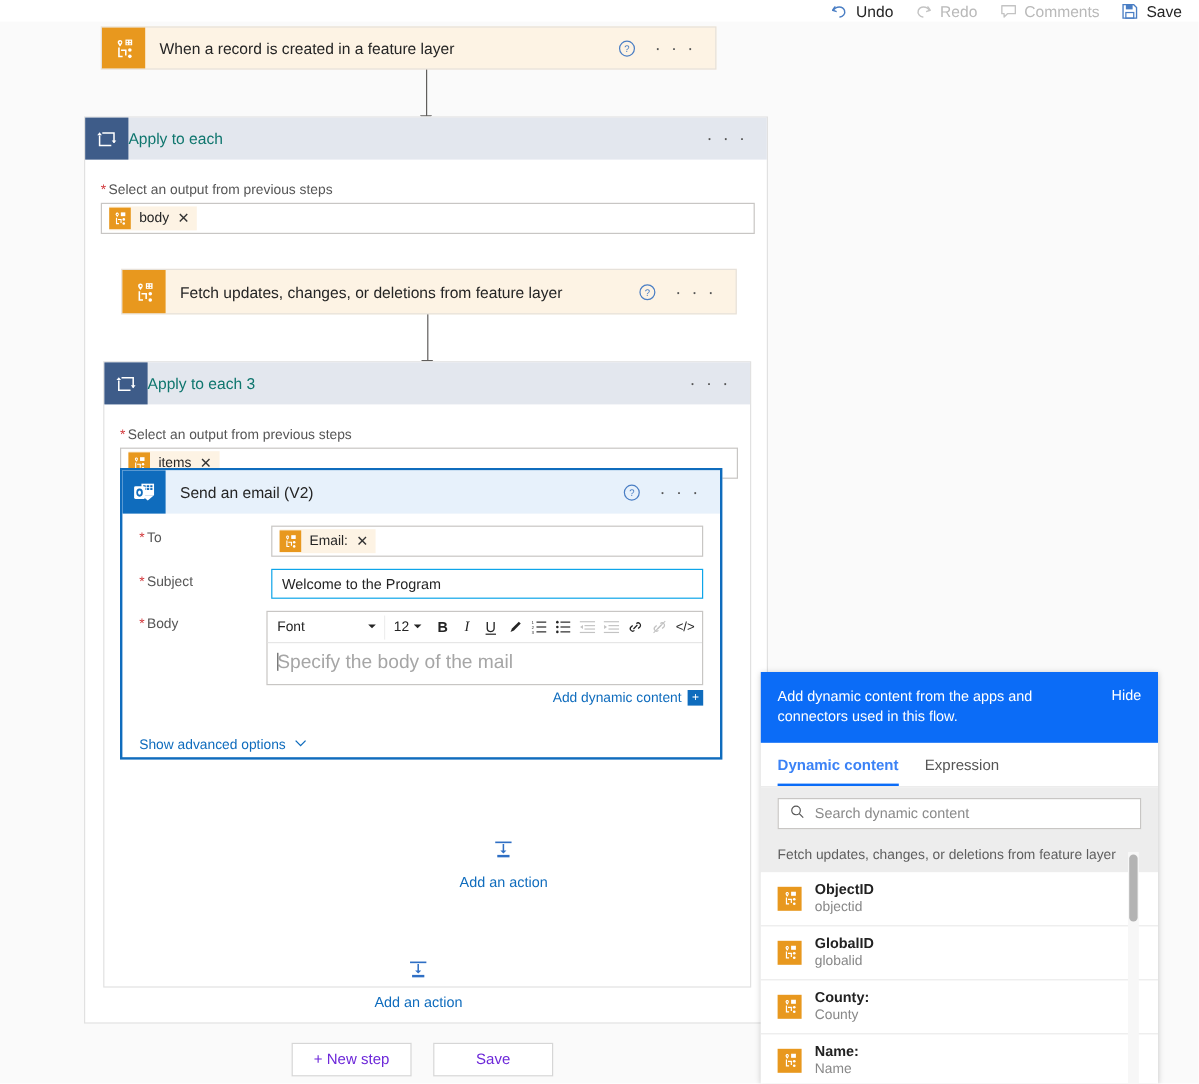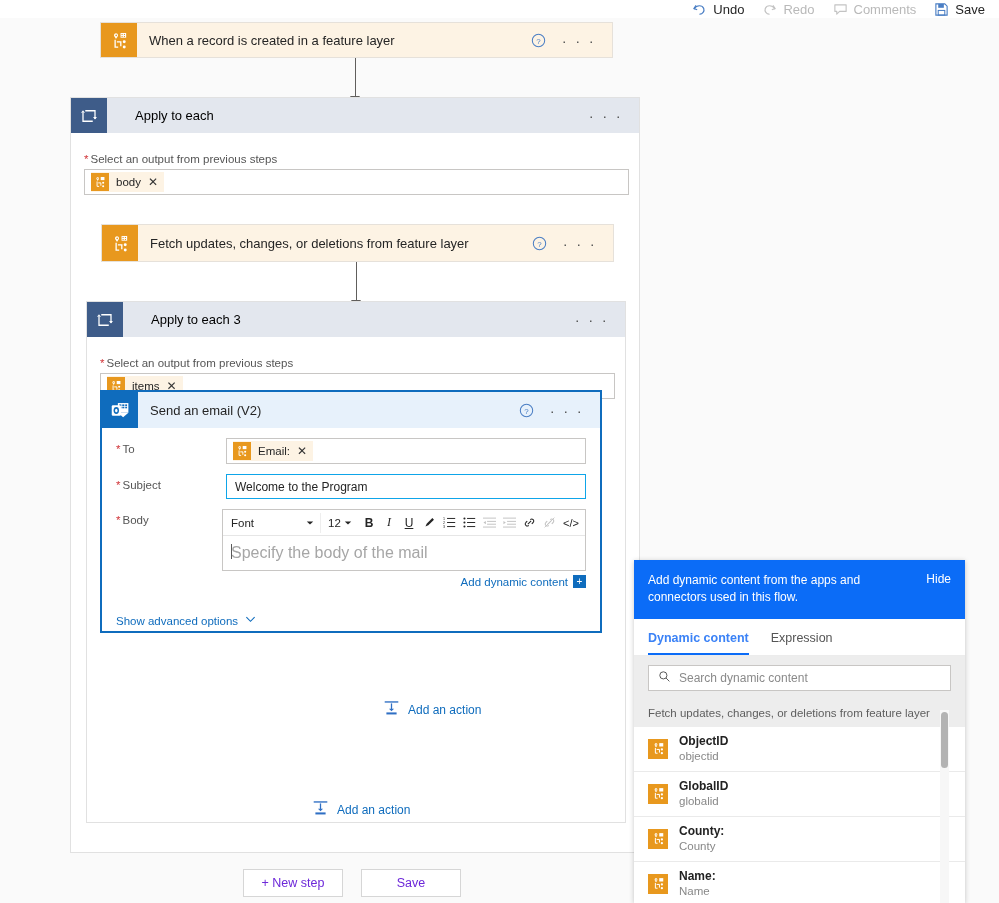--- a/index.html
+++ b/index.html
@@ -43,21 +43,21 @@
   .ellipsis { letter-spacing: 2.2px; color: #555; font-size: 15px; line-height: 1; cursor: pointer; user-select: none; }
 
   
   .conn { position: absolute; width: 1px; background: #605e5c; }
   .arrow { position: absolute; width: 0; height: 0; border-left: 5px solid transparent; border-right: 5px solid transparent; border-top: 7px solid #605e5c; }
 
   
   .scope { position: absolute; background: #ffffff; border: 1px solid #e1e1e1; }
   .scope-head { display: flex; align-items: stretch; height: 35px; background: #e3e7ee; }
   .scope-ico { width: 36px; min-width: 36px; background: #3e5c89; display: flex; align-items: center; justify-content: center; }
-  .scope-title { flex: 1; display: flex; align-items: center; padding-left: 28px; font-size: 13px; color: #000000; }
+  .scope-title { flex: 1; display: flex; align-items: center; padding-left: 0; font-size: 13px; color: #0f766e; }
   .scope-actions { display: flex; align-items: center; padding-right: 16px; }
 
   .field-label { font-size: 11.5px; color: #555; margin-bottom: 4px; }
   .req { color: #d13438; margin-right: 2px; }
   .token-input {
     height: 26px; background: #fff; border: 1px solid #c8c6c4;
     display: flex; align-items: center; padding: 0 6px;
   }
   .token { display: inline-flex; align-items: center; background: #fdf3e4; height: 20px; padding-right: 6px; gap: 7px; }
   .token-ico { width: 18px; height: 18px; background: #e8981e; display: flex; align-items: center; justify-content: center; }
@@ -82,21 +82,21 @@
   .rt-btn { width: 20px; height: 20px; display: flex; align-items: center; justify-content: center; font-size: 12px; color: #252525; cursor: pointer; }
   .rt-btn.dim { color: #c3c3c3; }
   .rt-area { height: 34px; display: flex; align-items: center; padding: 0 8px; font-size: 16px; color: #a6a6a6; position: relative; }
   .caret { position: absolute; left: 8px; top: 8px; width: 1px; height: 15px; background: #5a5a5a; }
   .adc-line { display: flex; align-items: center; justify-content: flex-end; gap: 5px; margin-top: 4px; }
   .adc-link { font-size: 11.5px; color: #0f6cbd; cursor: pointer; }
   .adc-plus { width: 13px; height: 13px; background: #0f6cbd; color: #fff; font-size: 10px; display: flex; align-items: center; justify-content: center; }
   .adv-opt { display: flex; align-items: center; gap: 7px; font-size: 11.5px; color: #0f6cbd; cursor: pointer; padding: 16px 0 12px 14px; }
 
   
-  .add-action { position: absolute; display: flex; align-items: center; gap: 8px; cursor: pointer; }
+  .add-action { position: absolute; display: flex; align-items: center; gap: 8px; cursor: pointer; flex-direction: column; }
   .add-action span { font-size: 12px; color: #0f6cbd; }
 
   
   .btn-row { position: absolute; display: flex; gap: 18px; }
   .btn { width: 100px; height: 28px; border: 1px solid #d6d6d6; background: #fff; display: flex; align-items: center; justify-content: center; font-size: 12.5px; color: #6d28d9; cursor: pointer; }
 
   
   .dc-panel { position: absolute; background: #fff; box-shadow: 0 1px 5px rgba(0,0,0,0.22); }
   .dc-head { background: #0b6cf7; color: #fff; padding: 12px 14px; display: flex; align-items: flex-start; gap: 10px; }
   .dc-head-txt { font-size: 12px; line-height: 1.45; flex: 1; }
@@ -155,21 +155,21 @@
             <rect x="4.5" y="2" width="6" height="4.2" fill="#4a7ec4"></rect>
             <rect x="4.5" y="9" width="7" height="5" fill="none" stroke="#4a7ec4" stroke-width="1.1"></rect>
           </svg>
       </span>
       <span>Save</span>
     </div>
   </div>
 
   <div class="canvas">
 
-    <div class="card" style="left:100px; top:4px; width:513px; height:36px;">
+    <div class="card" style="left:84px; top:4px; width:513px; height:36px;">
       <div class="card-ico arcgis">
         <svg viewBox="0 0 24 24" width="21" height="21">
           <path d="M5.5 3.5 C5.5 2.1 6.6 1.2 7.8 1.2 C9 1.2 10.1 2.1 10.1 3.5 C10.1 5.2 7.8 7.8 7.8 7.8 C7.8 7.8 5.5 5.2 5.5 3.5 Z" fill="#fff" transform="translate(0.6,2.6) scale(0.95)"></path>
           <circle cx="8.2" cy="6.2" r="0.95" fill="#e8981e"></circle>
           <rect x="13.2" y="3.4" width="6.4" height="5.4" fill="#fff"></rect>
           <rect x="14.3" y="4.5" width="1.3" height="1.3" fill="#e8981e"></rect>
           <rect x="17" y="4.5" width="1.3" height="1.3" fill="#e8981e"></rect>
           <rect x="14.3" y="6.9" width="1.3" height="1.1" fill="#e8981e"></rect>
           <rect x="17" y="6.9" width="1.3" height="1.1" fill="#e8981e"></rect>
           <path d="M9 13.5 H13.5 V18.5" stroke="#fff" stroke-width="1.5" fill="none"></path>

